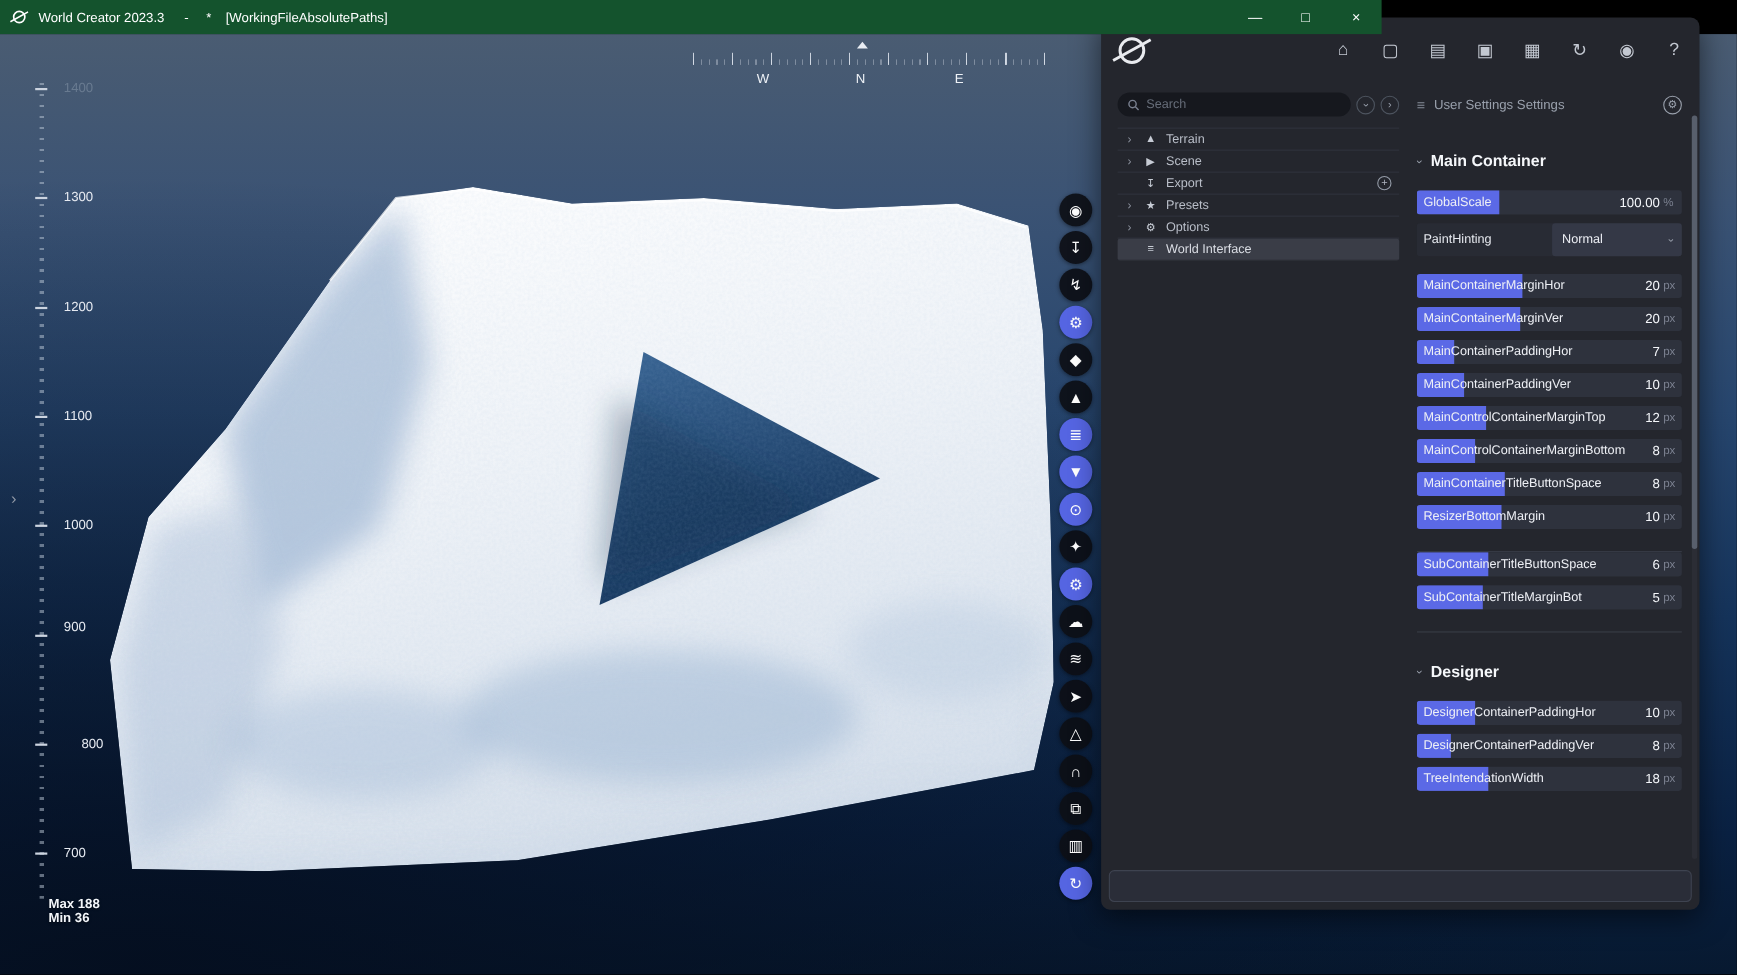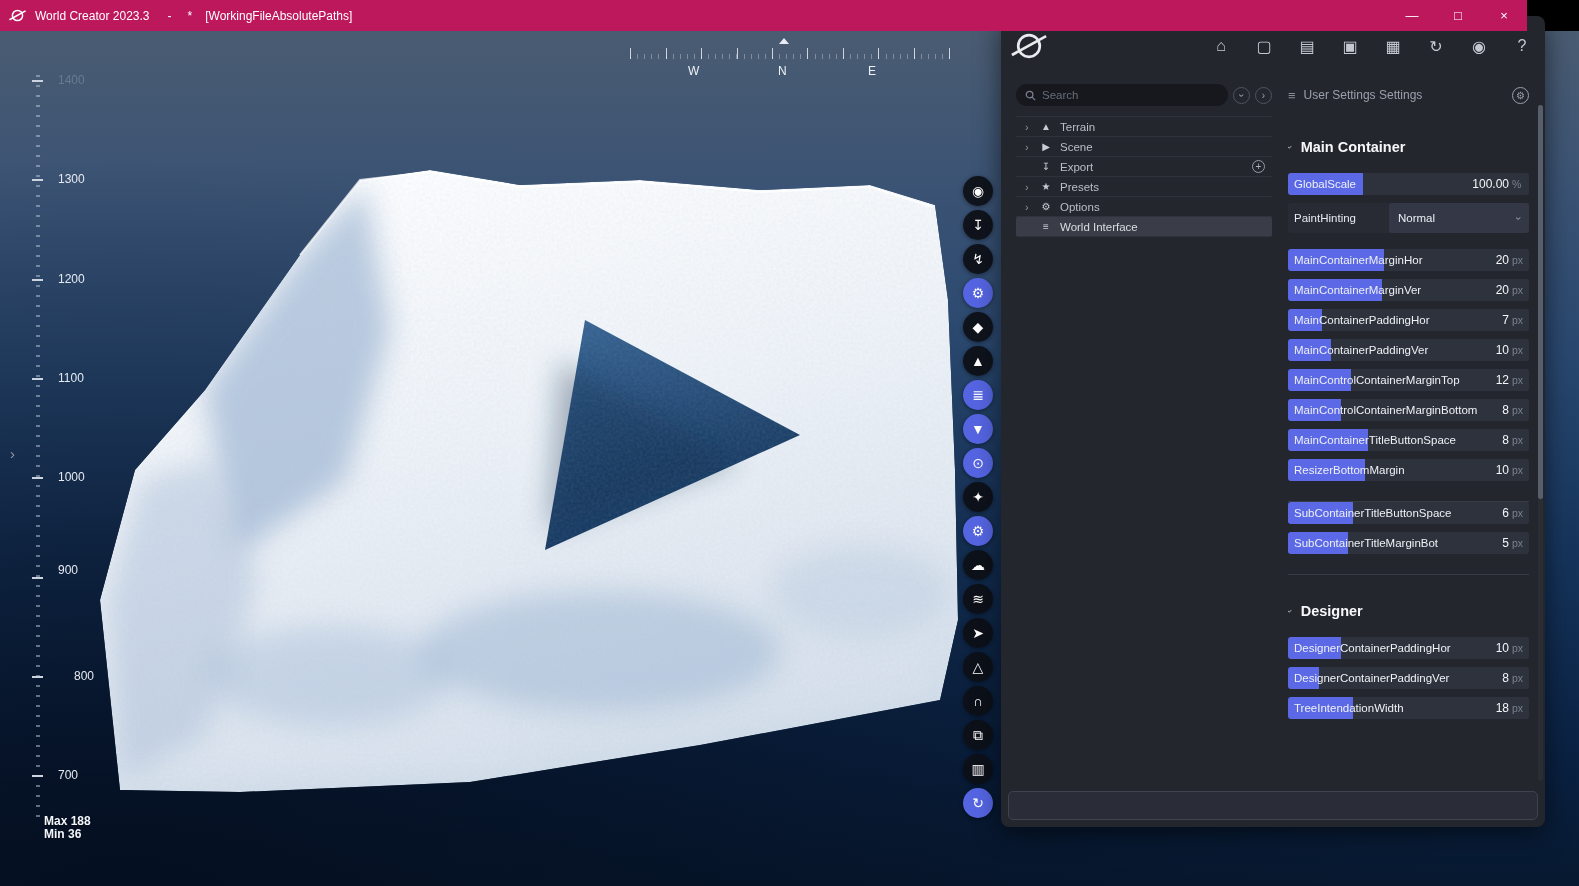--- a/index.html
+++ b/index.html
@@ -1,21 +1,21 @@
 <!DOCTYPE html>
 <html><head>
 <meta charset="utf-8">
 <style>
   * { box-sizing: border-box; margin: 0; padding: 0; }
   html, body { width: 1579px; height: 886px; overflow: hidden; background: #000;
     font-family: "Liberation Sans", sans-serif; }
 
   
-  #titlebar { position: absolute; top: 0; left: 0; width: 1527px; height: 31px;
-    background: #be185d; display: flex; align-items: center; color: #fff; z-index: 60; }
+  #titlebar { position: absolute; top: 0; left: 0; width: 1256px; height: 31px;
+    background: #14532d; display: flex; align-items: center; color: #fff; z-index: 60; }
   .tb-logo { width: 17px; height: 17px; margin-left: 9px; flex: 0 0 auto; }
   .tb-title { font-size: 12px; margin-left: 9px; }
   .tb-sep { font-size: 12px; margin-left: 18px; }
   .tb-star { font-size: 12px; margin-left: 16px; }
   .tb-file { font-size: 12px; margin-left: 13px; }
   #window-controls { margin-left: auto; display: flex; height: 100%; }
   .win-btn { width: 46px; height: 100%; display: flex; align-items: center;
     justify-content: center; color: #fff; font-size: 13px; cursor: default; }
 
   
@@ -117,21 +117,21 @@
     display: flex; align-items: center; margin-bottom: 8px; overflow: hidden; cursor: ew-resize; }
   .fill { position: absolute; left: 0; top: 0; bottom: 0; background: #5b69e6; }
   .s-label { position: relative; padding-left: 6px; font-size: 11.5px; color: #eef0f5; z-index: 1; }
   .s-value { position: relative; margin-left: auto; font-size: 12px; color: #f4f6fa; z-index: 1; }
   .s-unit { position: relative; width: 17px; margin-left: 3px; padding-right: 2px;
     font-size: 10.5px; color: #7b8190; z-index: 1; }
 
   .dropdown-row { height: 30px; background: #282b34; border-radius: 3px; display: flex;
     align-items: center; margin-bottom: 16px; }
   .dd-label { padding-left: 6px; font-size: 11.5px; color: #e6e9ef; flex: 1; }
-  .dd { width: 140px; height: 30px; background: #343846; border-radius: 3px;
+  .dd { width: 118px; height: 30px; background: #343846; border-radius: 3px;
     display: flex; align-items: center; padding: 0 9px; cursor: pointer; }
   .dd-value { flex: 1; font-size: 11.5px; color: #eceef4; }
   .dd-chevron { color: #99a0ac; font-size: 10px; }
 
   #panel-scrollbar { position: absolute; right: 2px; top: 89px; width: 5px; height: 676px;
     background: #2b2d35; border-radius: 3px; }
   #panel-scrollbar-thumb { position: absolute; left: 0; top: 0; width: 5px; height: 394px;
     background: #585f6c; border-radius: 3px; cursor: grab; }
 
   #status-bar { position: absolute; left: 7px; right: 7px; bottom: 7px; height: 29px;

